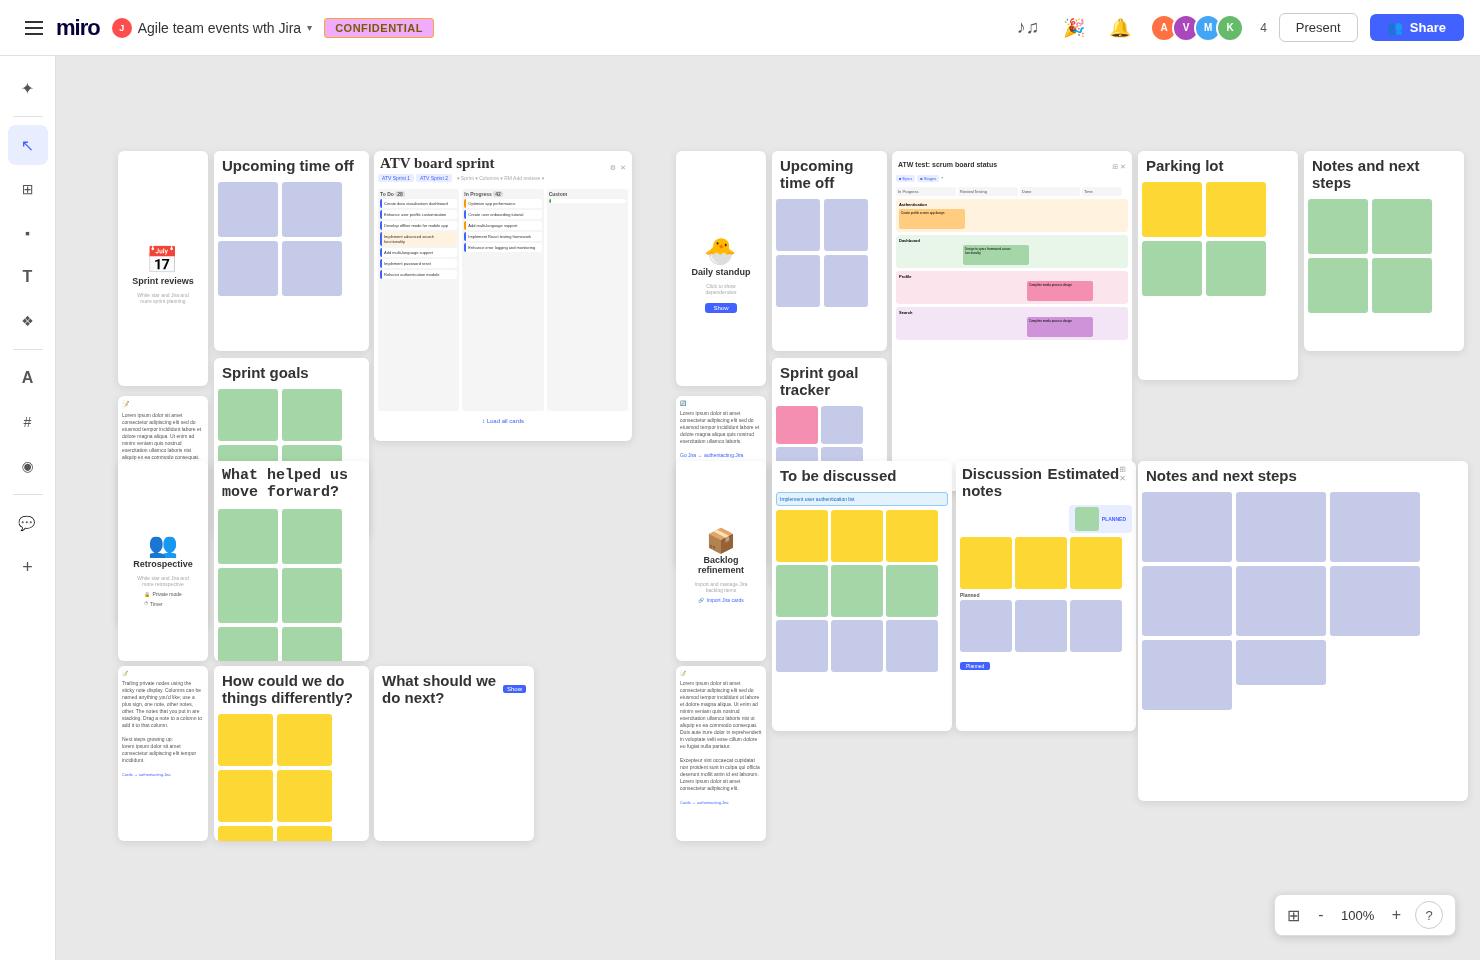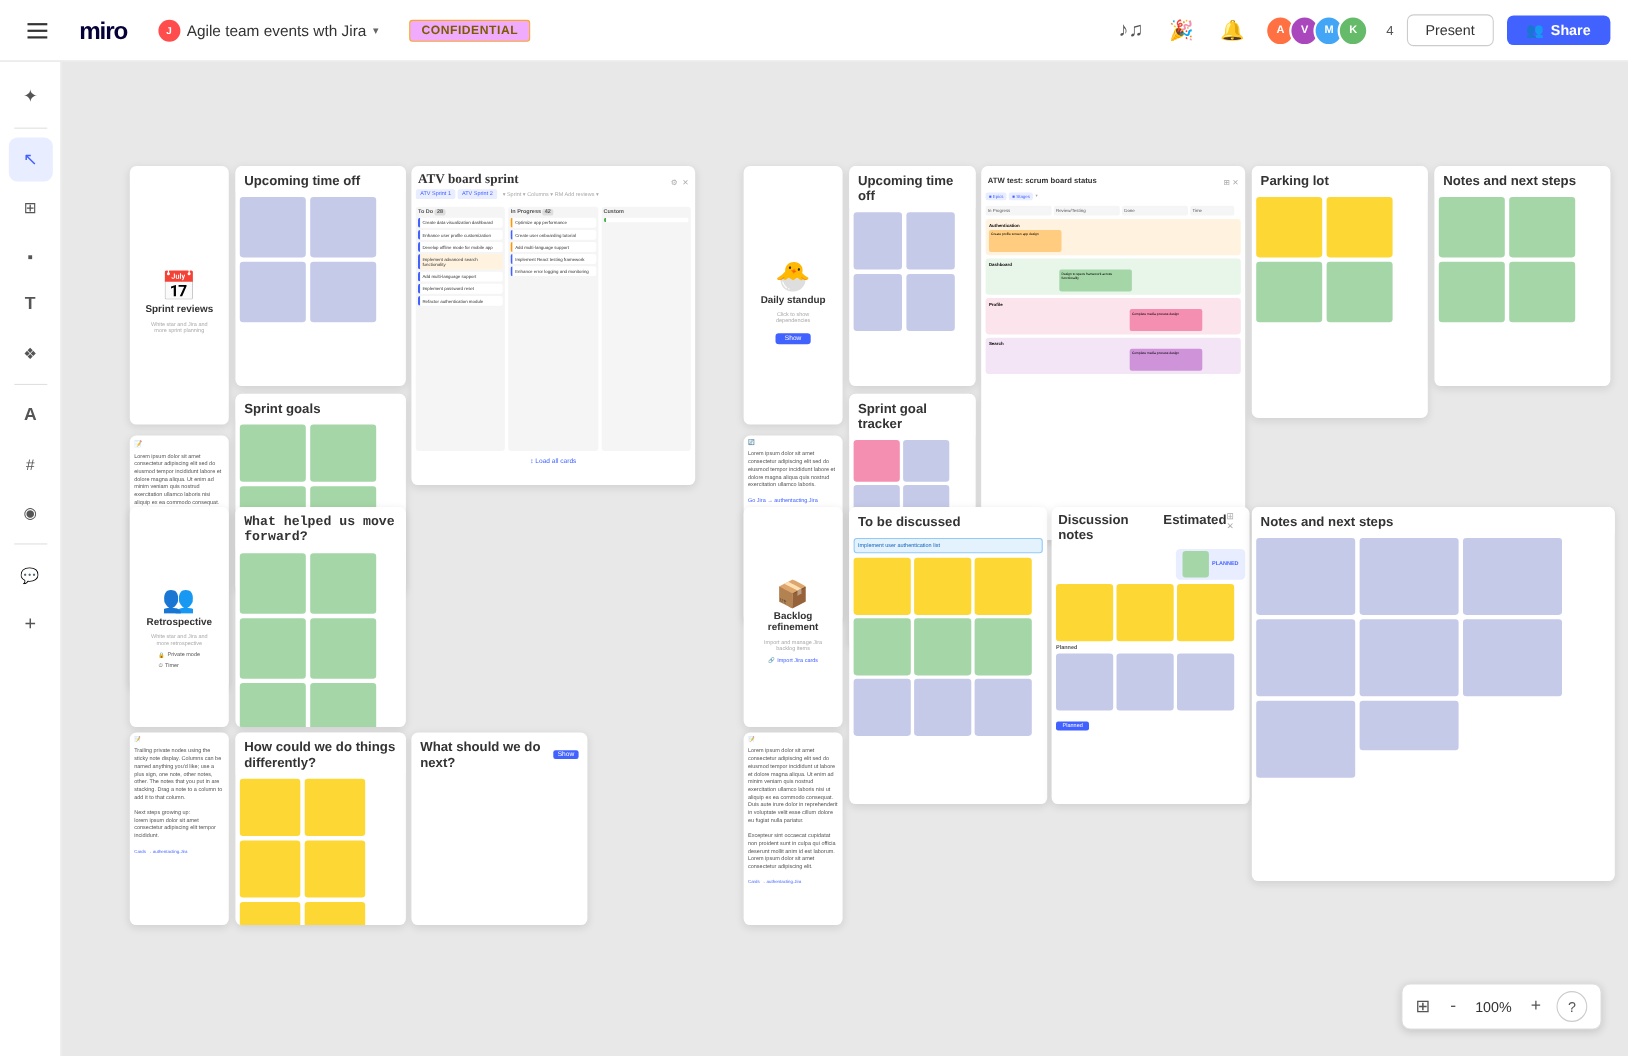--- a/index.html
+++ b/index.html
@@ -4,21 +4,21 @@
   <style>
     * { box-sizing: border-box; margin: 0; padding: 0; }
     body { font-family: -apple-system, BlinkMacSystemFont, 'Segoe UI', sans-serif; background: #f0f0f0; width: 1480px; height: 960px; overflow: hidden; position: relative; }
 
     
     #topbar {
       position: fixed; top: 0; left: 0; right: 0; height: 56px;
       background: #fff; display: flex; align-items: center; justify-content: space-between;
       padding: 0 16px; border-bottom: 1px solid #e0e0e0; z-index: 100;
     }
-    #topbar-left { display: flex; align-items: center; gap: 20px; }
+    #topbar-left { display: flex; align-items: center; gap: 4px; }
     .menu-icon { cursor: pointer; display: flex; flex-direction: column; gap: 4px; }
     .menu-icon span { display: block; width: 18px; height: 2px; background: #333; }
     .miro-logo { font-size: 22px; font-weight: 700; color: #050038; letter-spacing: -1px; }
     .board-name-btn { display: flex; align-items: center; gap: 6px; background: none; border: none; cursor: pointer; font-size: 14px; color: #333; padding: 4px 8px; border-radius: 4px; }
     .avatar-logo { width: 20px; height: 20px; border-radius: 50%; background: #ff4d4d; display: flex; align-items: center; justify-content: center; font-size: 9px; color: white; font-weight: bold; }
     .confidential-badge { background: #f0abfc; border: 1px solid #f9a825; color: #7a5c00; font-size: 11px; font-weight: 700; padding: 3px 10px; border-radius: 3px; letter-spacing: 0.5px; }
     .chevron-down { font-size: 10px; color: #666; }
 
     #topbar-right { display: flex; align-items: center; gap: 12px; }
     .topbar-icon-btn { background: none; border: none; cursor: pointer; color: #555; font-size: 18px; padding: 4px 6px; border-radius: 4px; }
@@ -63,21 +63,21 @@
 
     
     .frame-card {
       position: absolute;
       background: #fff;
       border-radius: 6px;
       box-shadow: 0 2px 8px rgba(0,0,0,0.1);
       overflow: hidden;
     }
     .frame-title {
-      font-size: 12px; font-weight: 600; color: #333;
+      font-size: 15px; font-weight: 600; color: #333;
       padding: 6px 8px 4px; background: #fff;
     }
 
     
     .sticky-grid { display: flex; flex-wrap: wrap; gap: 4px; padding: 4px; }
     .sticky { border-radius: 3px; flex-shrink: 0; }
     .s-yellow { background: #fdd835; }
     .s-green { background: #a5d6a7; }
     .s-pink { background: #f48fb1; }
     .s-lavender { background: #c5cae9; }

